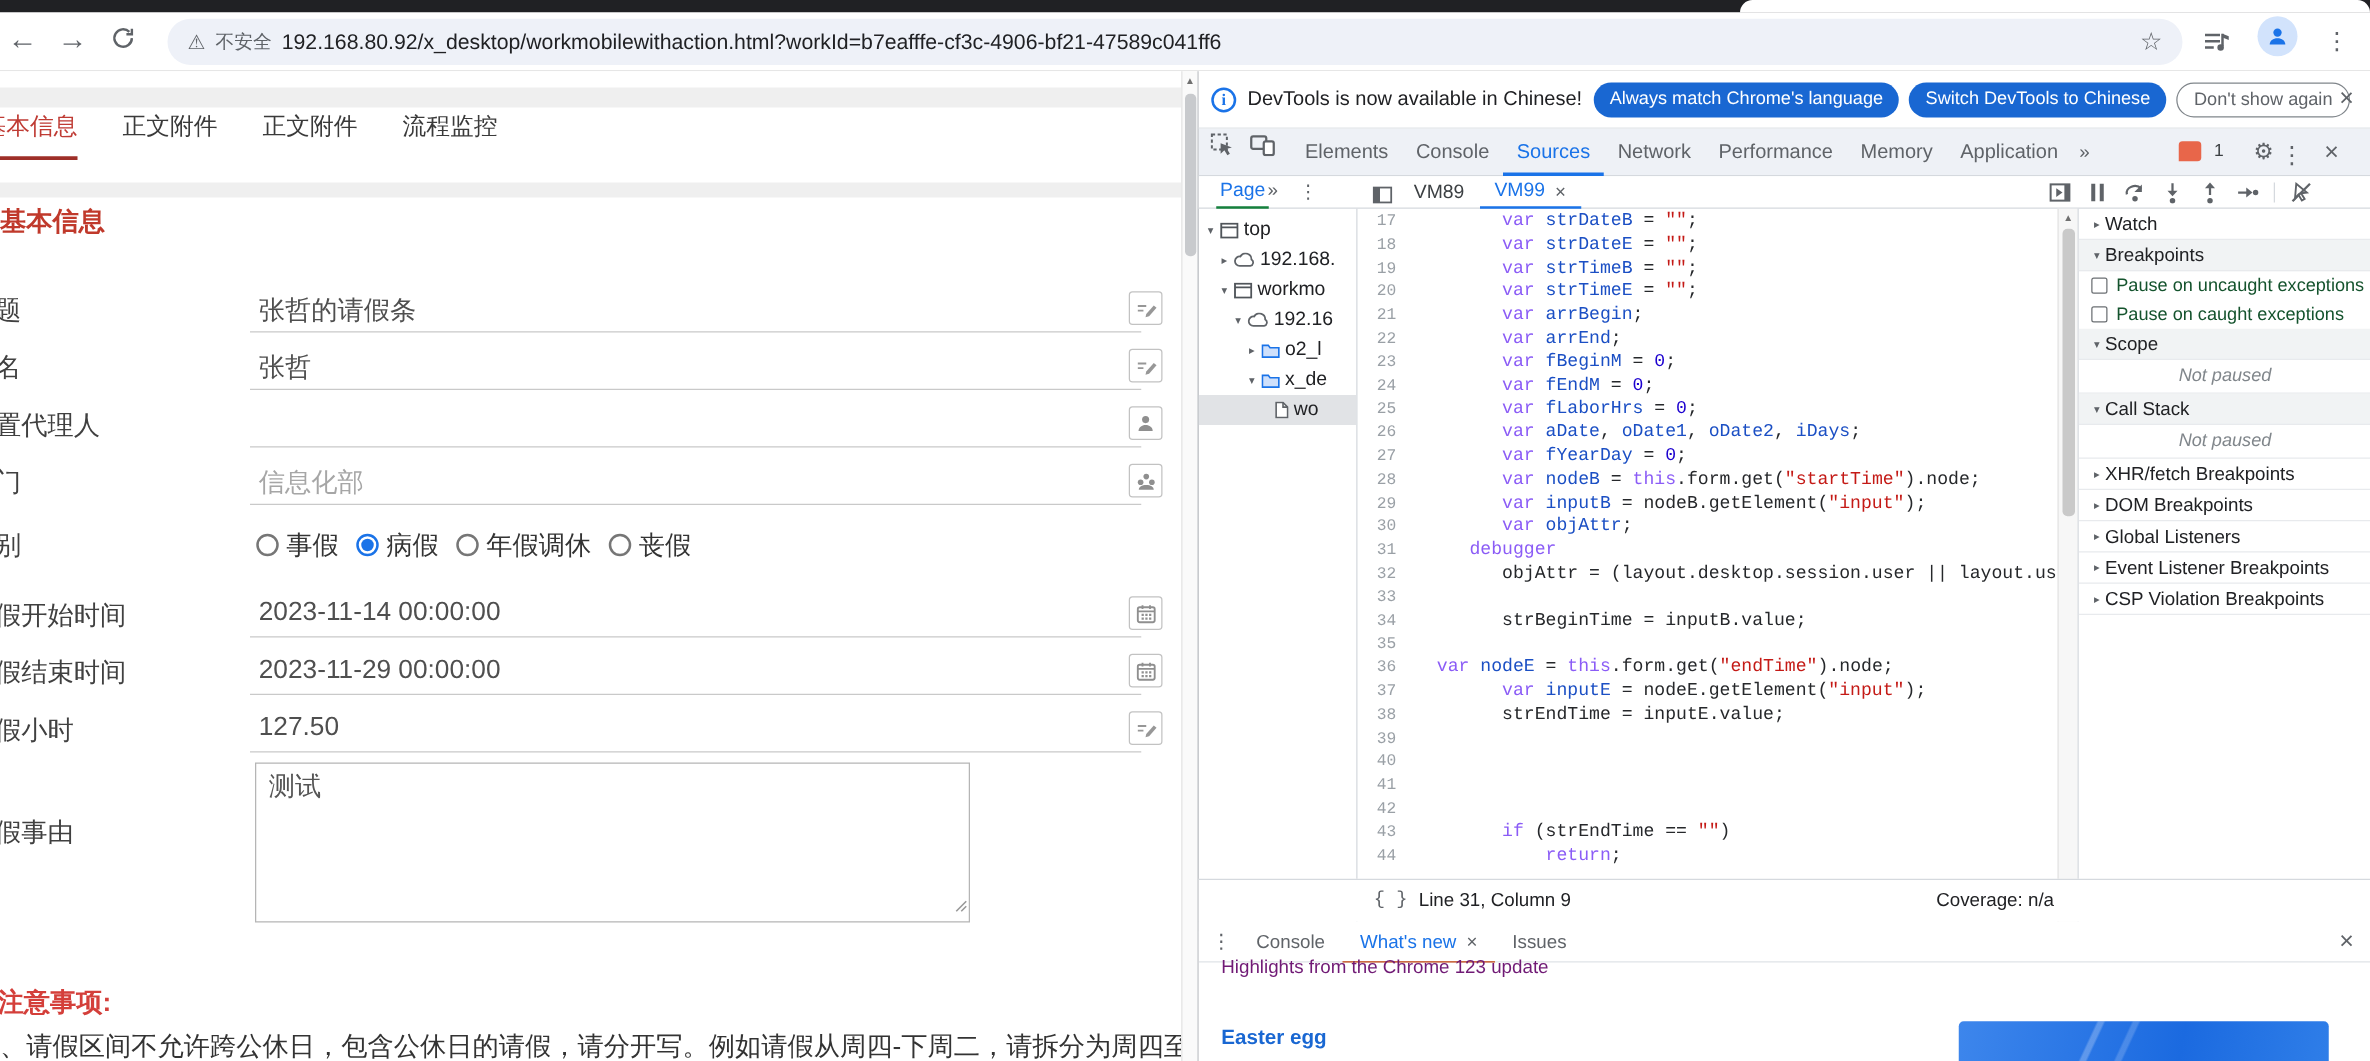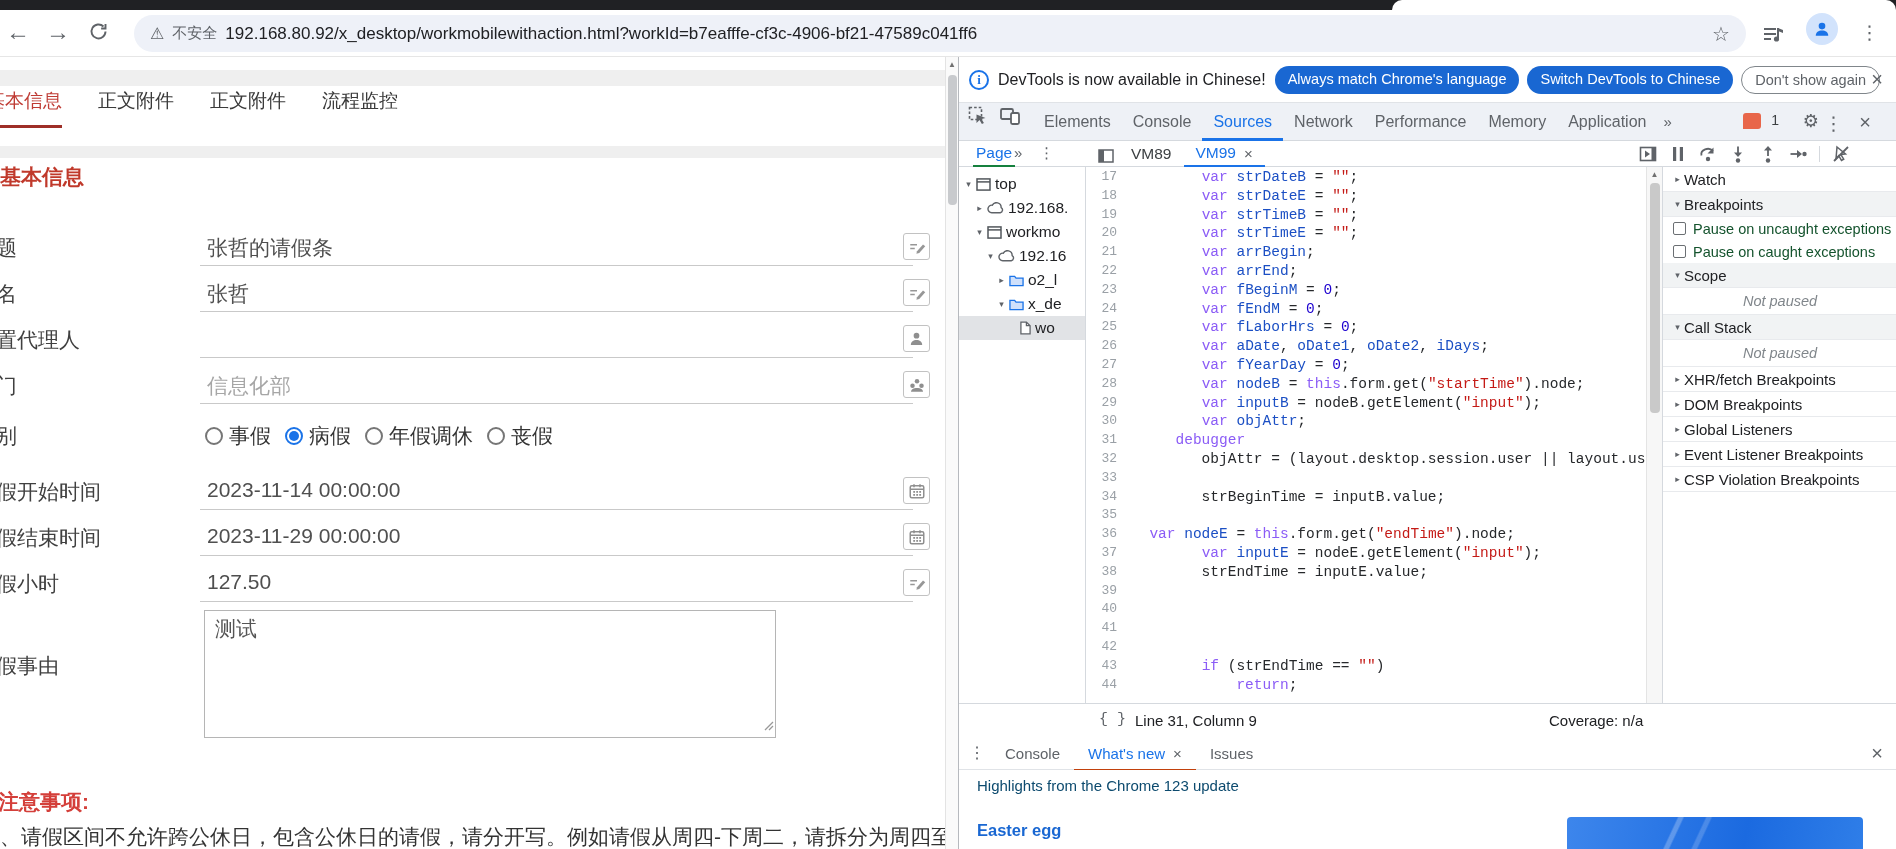--- a/index.html
+++ b/index.html
@@ -125,21 +125,21 @@
 #coverage{position:absolute;left:590px;top:8px;font-size:15px;color:#202124}
 
 #drawer{position:absolute;left:0;top:680px;width:938px;height:112px;background:#fff;overflow:hidden}
 #drawer-tabrow{position:absolute;left:0;top:0;width:938px;height:33px;border-bottom:1px solid #e0e3e7}
 #drawer-kebab{position:absolute;left:10px;top:6px}
 #drawer-tabs{position:absolute;left:32px;top:0;height:33px;display:flex}
 .drtab{display:flex;align-items:center;padding:0 14px;font-size:15px;color:#5f6368;cursor:pointer;white-space:nowrap}
 .drtab.on{color:#1a73e8;border-bottom:1px solid #c2410c}
 .drtab .tx{margin-left:8px;color:#5f6368}
 #drawer-close{position:absolute;right:14px;top:5px}
-#drawer-headline{position:absolute;left:18px;top:40px;font-size:15px;color:#0c4a6e}
+#drawer-headline{position:absolute;left:18px;top:28px;font-size:15px;color:#701a75}
 #drawer-link{position:absolute;left:18px;top:84px;font-size:16.5px;font-weight:bold;color:#1967d2;cursor:pointer}
 #bluebox{position:absolute;left:608px;top:80px;width:296px;height:40px;border-radius:4px;
   background:linear-gradient(100deg,#3d86ec 0%,#1b6ae0 60%,#2f7ee8 100%);overflow:hidden}
 #bluebox::after{content:"";position:absolute;left:40px;top:-10px;width:150px;height:80px;
   background:linear-gradient(115deg,transparent 40%,rgba(255,255,255,.25) 41%,rgba(255,255,255,.25) 43%,transparent 44%,transparent 55%,rgba(255,255,255,.18) 56%,rgba(255,255,255,.18) 58%,transparent 59%)}
 </style>
 </head>
 <body>
 
 <div id="screen">

